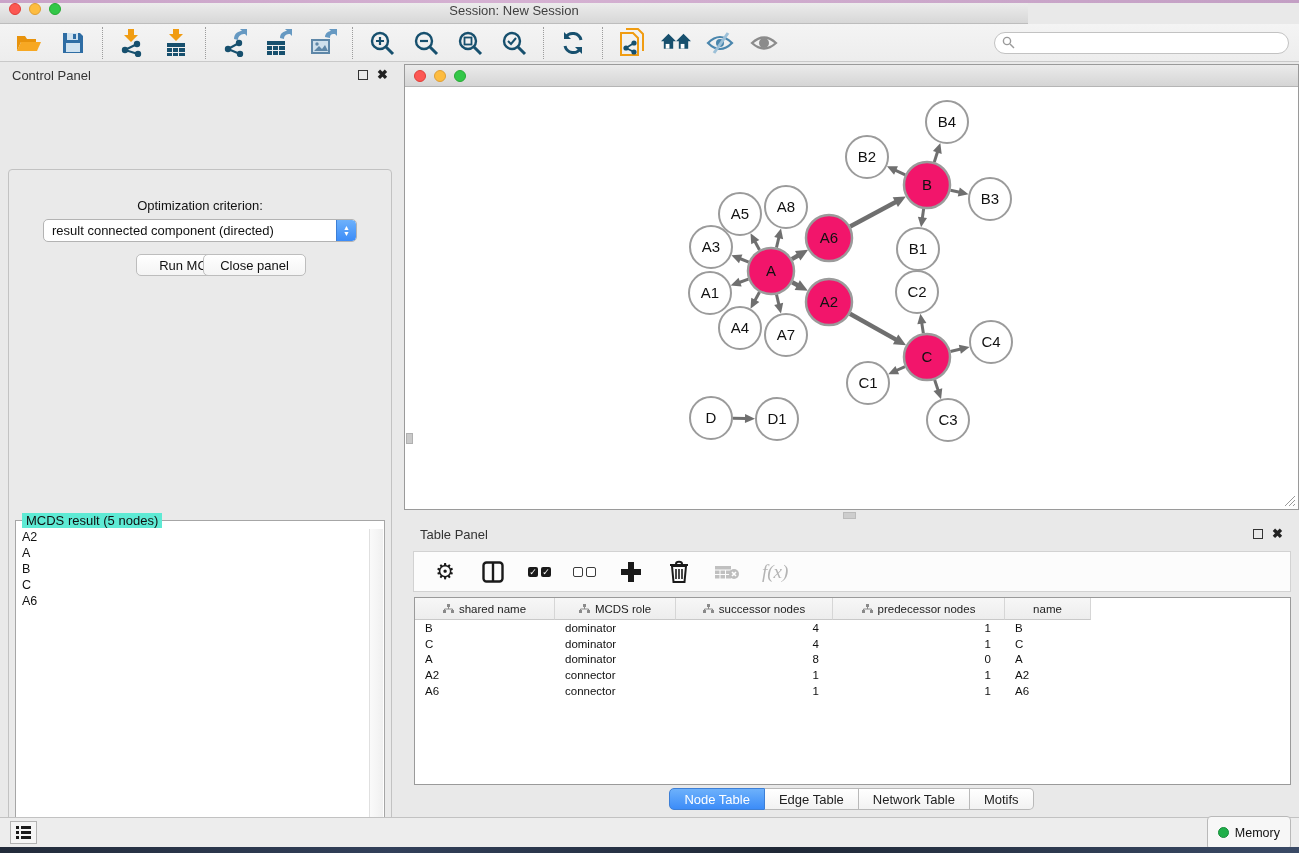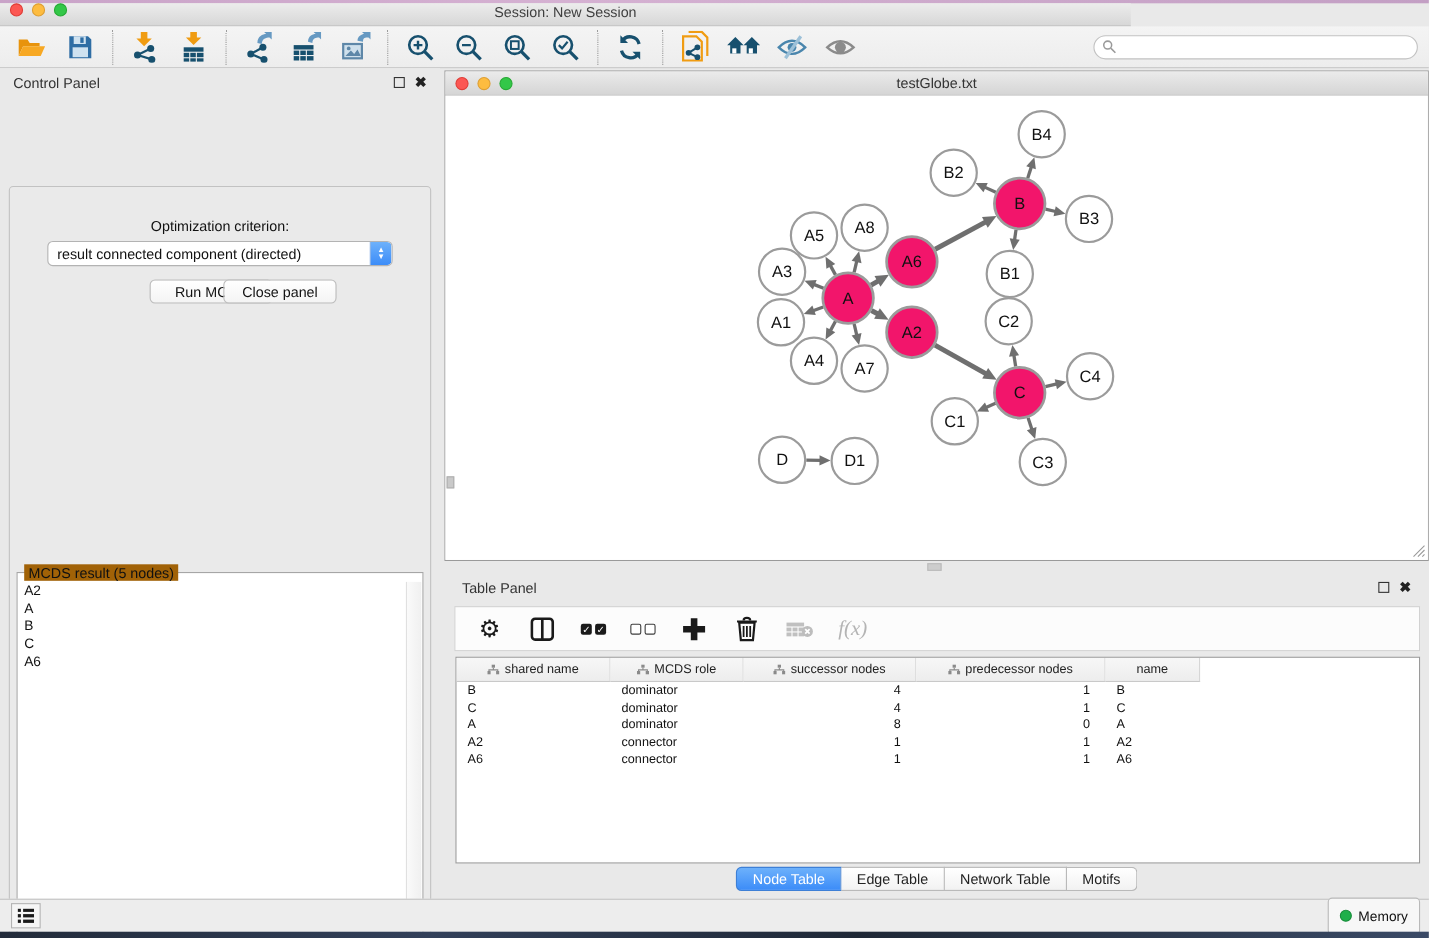--- a/index.html
+++ b/index.html
@@ -59,21 +59,21 @@
     border-left:1px solid #3d7fd6; border-radius:0 4px 4px 0; display:flex; flex-direction:column;
     align-items:center; justify-content:center; color:#fff; font-size:7px; line-height:6px; }
   .btn { position:absolute; height:22px; background:linear-gradient(#ffffff,#f4f4f4);
     border:1px solid #bdbdbd; border-radius:5px; font-size:13px; color:#111;
     display:flex; align-items:center; justify-content:center; cursor:default; }
   #btn-run { top:192px; left:92px; width:112px;margin-left:44px; }
   #btn-close { top:192px; left:203px; width:103px; }
 
   .result-box { position:absolute; left:15px; top:458px; width:370px; height:342px;
     border:1px solid #a6a6a6; background:#fff; }
-  .result-legend { position:absolute; top:-8px; left:6px; background:#a16207; padding:0 4px;
+  .result-legend { position:absolute; top:-8px; left:6px; background:#5eead4; padding:0 4px;
     font-size:13px; color:#111; }
   .result-list { position:absolute; left:1px; top:8px; bottom:1px; right:15px; overflow:hidden;
     font-size:12.5px; color:#111; padding-left:5px; }
   .result-list div { line-height:16px; }
   .result-scroll { position:absolute; right:1px; top:8px; bottom:1px; width:14px;
     background:linear-gradient(90deg,#fafafa,#f0f0f0); border-left:1px solid #e0e0e0; }
 
   
   .net-window { position:absolute; left:404px; top:64px; width:895px; height:446px;
     border:1px solid #9a9a9a; background:#fff; }
@@ -330,21 +330,20 @@
       </div>
     <div class="result-scroll"></div>
   </div>
 </div>
 
 <div class="net-window">
   <div class="net-titlebar">
     <span class="tl red"></span>
     <span class="tl yellow"></span>
     <span class="tl green"></span>
-    <span class="title">testGlobe.txt</span>
   </div>
   <div class="net-canvas">
     <svg id="graph-svg" width="893" height="423">
         <line x1="343.7165594187538" y1="175.08662376750152" x2="334.782777417443" y2="171.51311096697722" stroke="#6f6f6f" stroke-width="3"></line>
         <polygon points="326.4264871994757,168.1705948797903 337.4196512195571,167.61350886525915 334.0028569970994,176.15549442140352" fill="#6f6f6f"></polygon>
         <line x1="354.5334732741604" y1="162.91638634281102" x2="349.8109303542095" y2="154.2330009738691" stroke="#6f6f6f" stroke-width="3"></line>
         <polygon points="345.51098283201964,146.32664585242324 354.3297282520807,152.91373392046606 346.24767635015826,157.3092358320379" fill="#6f6f6f"></polygon>
         <line x1="371.4765917469439" y1="160.63320854637277" x2="373.92606899353086" y2="150.18210562760183" stroke="#6f6f6f" stroke-width="3"></line>
         <polygon points="375.9797908986348,141.41955883249162 378.17651269935345,152.20540202300052 369.21924264212964,150.10604185333872" fill="#6f6f6f"></polygon>
         <line x1="343.4234240064849" y1="192.14237166979234" x2="334.1614106582903" y2="195.48276992651822" stroke="#6f6f6f" stroke-width="3"></line>

